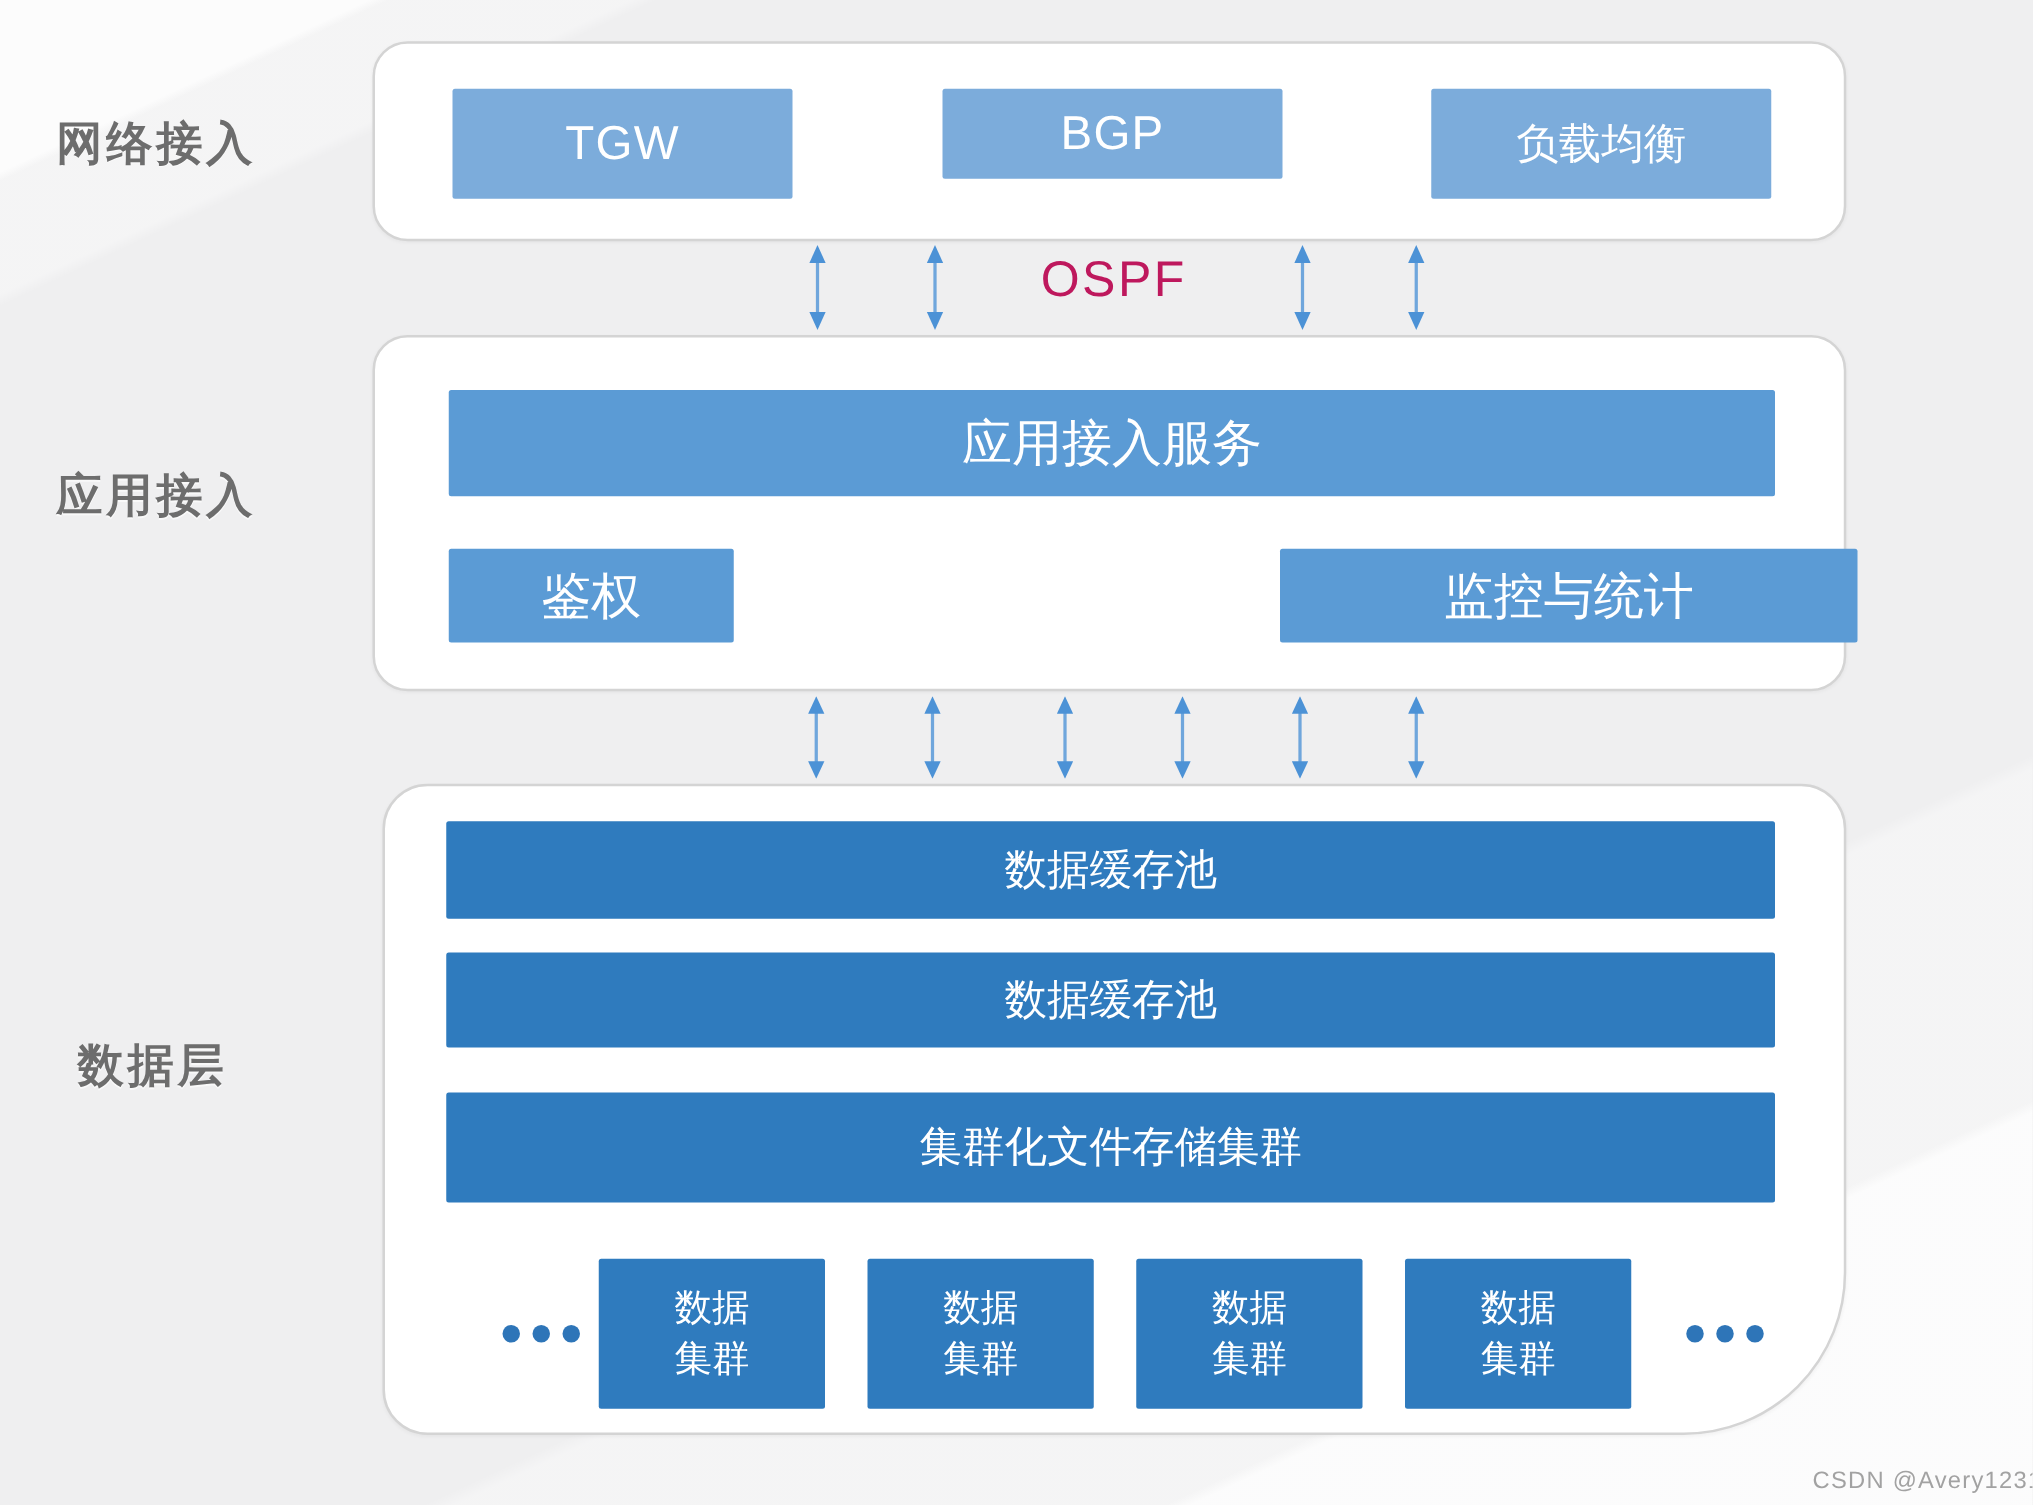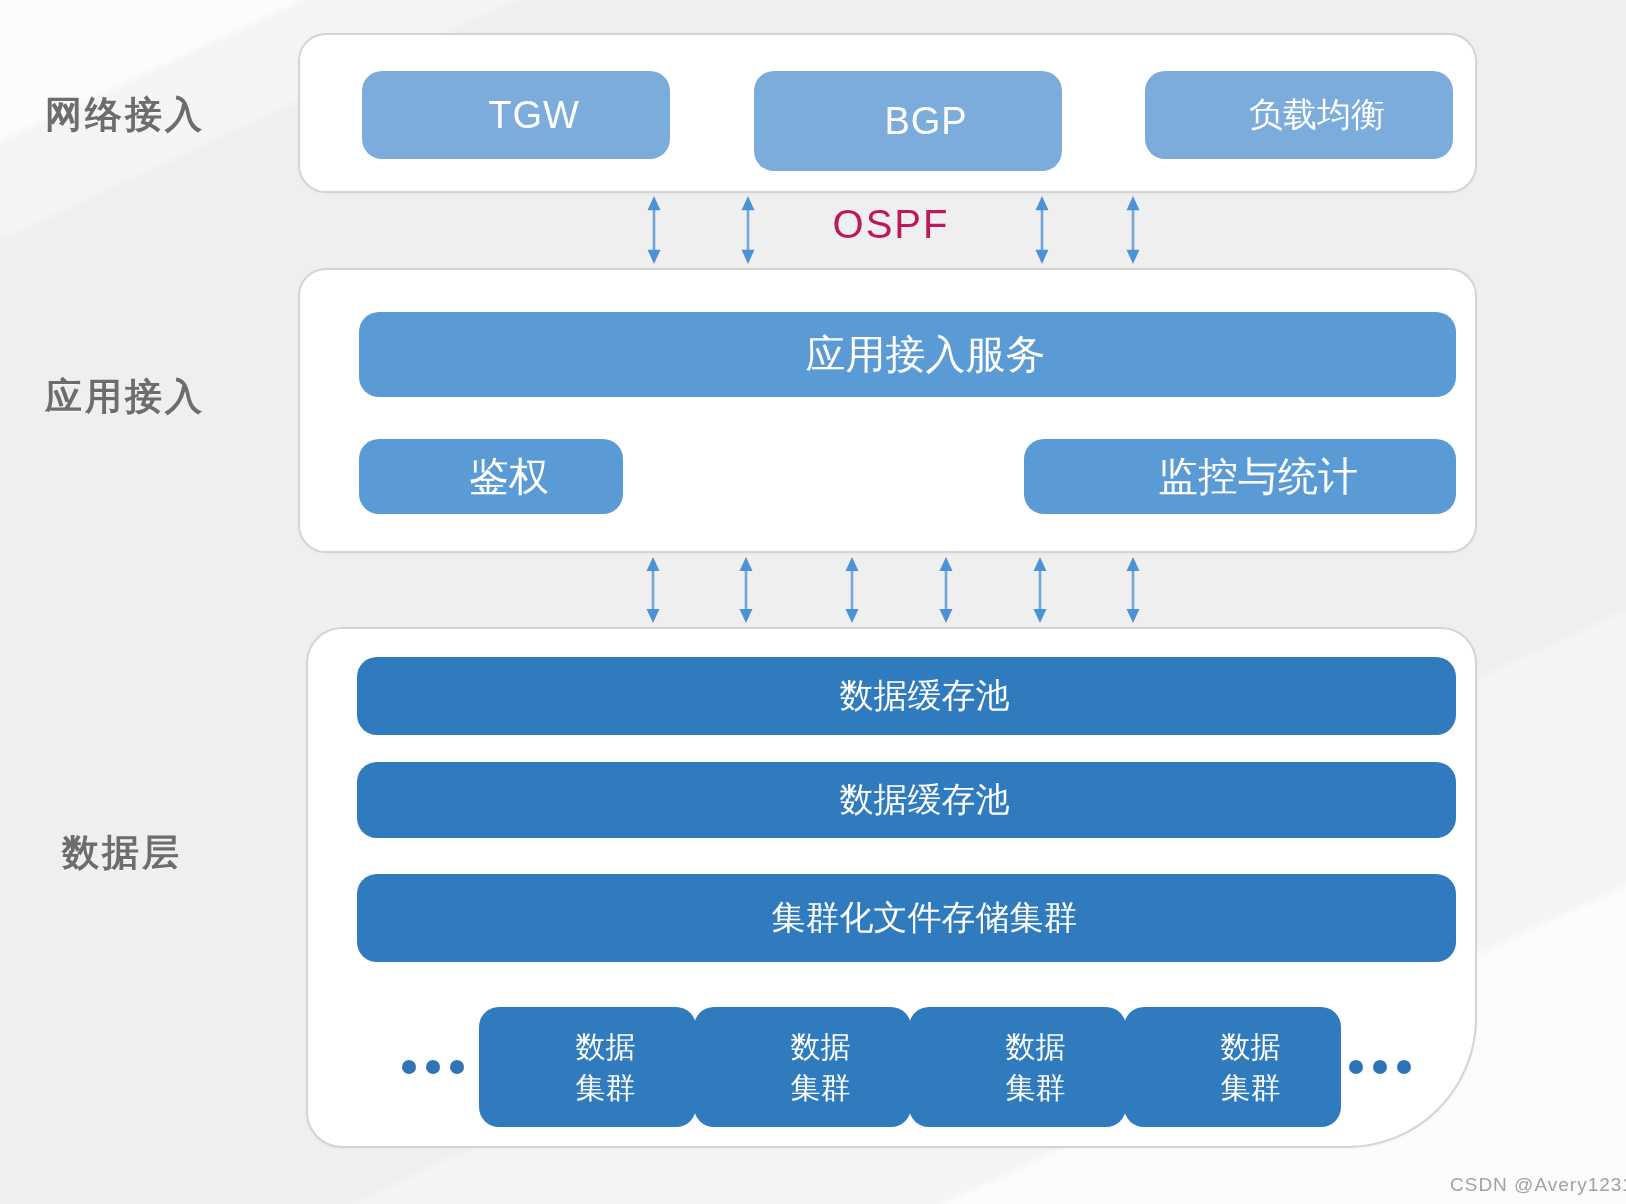--- a/index.html
+++ b/index.html
@@ -29,23 +29,22 @@
     border:2px solid #d4d4d4;border-radius:28px;
     box-shadow:0 1px 3px rgba(0,0,0,0.04);
     box-sizing:border-box;
   }
   .container.net{left:298px;top:33px;width:1179px;height:160px;}
   .container.app{left:298px;top:268px;width:1179px;height:285px;}
   .container.data{left:306px;top:627px;width:1171px;height:521px;border-radius:36px;border-bottom-right-radius:130px;}
 
   .box{
     position:absolute;display:flex;align-items:center;justify-content:center;
-    color:#ffffff;border-radius:20px;text-align:center;
+    color:#ffffff;border-radius:2px;text-align:center;
     white-space:nowrap;
-    padding-left:36px;
   }
   .box.light{background:#7CACDB;font-size:34px;}
   .box.light .latin{font-size:38px;letter-spacing:1px;}
   .box.mid{background:#5B9BD5;font-size:40px;}
   .box.dark{background:#2F7BBE;font-size:34px;}
   .box.cluster{background:#2F7BBE;font-size:30px;flex-direction:column;line-height:1.38;}
 
   .ospf{
     position:absolute;left:806px;top:198px;width:170px;height:52px;
     font-size:40px;color:#be185d;letter-spacing:2px;
@@ -69,21 +68,21 @@
 <div class="stage">
 
   <div class="layer-label" style="left:45px;top:90px;">网络接入</div>
   <div class="layer-label" style="left:45px;top:372px;">应用接入</div>
   <div class="layer-label" style="left:62px;top:828px;">数据层</div>
 
   <div class="container net">
     <div class="box light" style="left:62px;top:36px;width:272px;height:88px;">
       <span class="latin">TGW</span>
     </div>
-    <div class="box light" style="left:454px;top:36px;width:272px;height:100px;">
+    <div class="box light" style="left:454px;top:36px;width:272px;height:72px;">
       <span class="latin">BGP</span>
     </div>
     <div class="box light" style="left:845px;top:36px;width:272px;height:88px;">
       <span>负载均衡</span>
     </div>
   </div>
 
   <div class="ospf">OSPF</div>
 
   <div class="arrow" style="left:644px;top:196px;height:68px;">
@@ -115,21 +114,21 @@
       </svg>
   </div>
 
   <div class="container app">
     <div class="box mid" style="left:59px;top:42px;width:1061px;height:85px;">
       <span>应用接入服务</span>
     </div>
     <div class="box mid" style="left:59px;top:169px;width:228px;height:75px;">
       <span>鉴权</span>
     </div>
-    <div class="box mid" style="left:724px;top:169px;width:396px;height:75px;">
+    <div class="box mid" style="left:724px;top:169px;width:462px;height:75px;">
       <span>监控与统计</span>
     </div>
   </div>
 
   <div class="arrow" style="left:643px;top:557px;height:66px;">
     <svg viewBox="0 0 20 64" preserveAspectRatio="none">
         <line x1="10" y1="9" x2="10" y2="55" stroke="#6FA6DC" stroke-width="2.6"></line>
         <path d="M10 0 L3.5 13.5 L16.5 13.5 Z" fill="#4C92D6"></path>
         <path d="M10 64 L3.5 50.5 L16.5 50.5 Z" fill="#4C92D6"></path>
       </svg>

